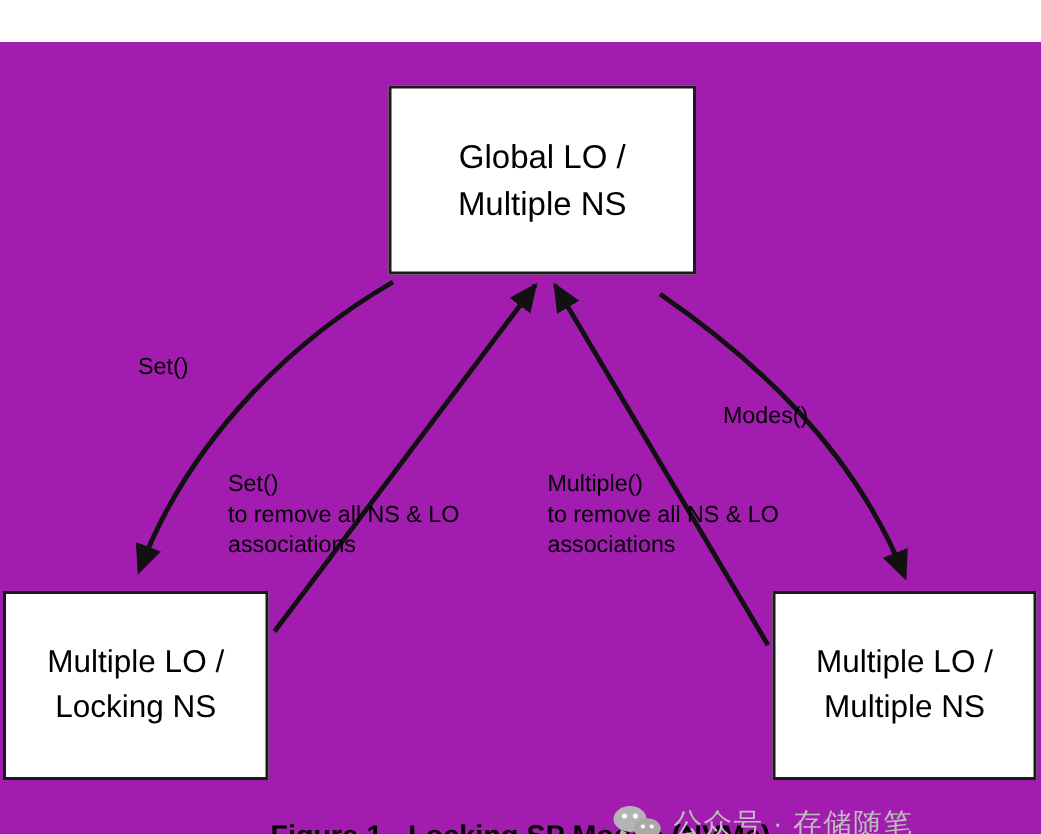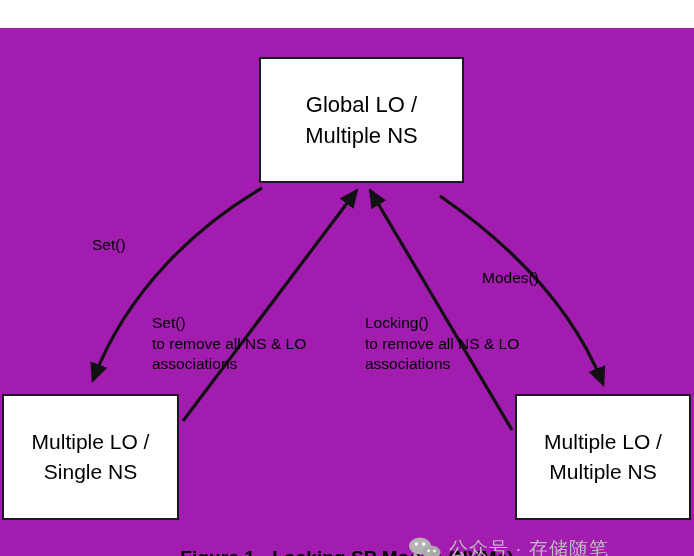--- a/index.html
+++ b/index.html
@@ -150,40 +150,40 @@
     <path d="M 118 316 L 352 164" fill="none" stroke="#111111" stroke-width="3.2" marker-end="url(#arrowhead)" opacity="0"></path>
   </svg>
 
   <div class="node-box" id="node-global">
     <span class="node-line">Global LO /</span>
     <span class="node-line">Multiple NS</span>
   </div>
 
   <div class="node-box" id="node-multi-single">
     <span class="node-line">Multiple LO /</span>
-    <span class="node-line">Single NS</span>
+    <span class="node-line">Locking NS</span>
   </div>
 
   <div class="node-box" id="node-multi-multi">
     <span class="node-line">Multiple LO /</span>
     <span class="node-line">Multiple NS</span>
   </div>
 
   <div class="edge-label" id="label-set-align">
     <div>Set()</div>
   </div>
 
   <div class="edge-label" id="label-set-remove">
     <div>Set()</div>
     <div>to remove all NS &amp; LO</div>
     <div>associations</div>
   </div>
 
   <div class="edge-label" id="label-deassign-remove">
-    <div>Locking()</div>
+    <div>Multiple()</div>
     <div>to remove all NS &amp; LO</div>
     <div>associations</div>
   </div>
 
   <div class="edge-label" id="label-assign">
     <div>Modes()</div>
   </div>
 
   <div id="figure-caption">Figure 1 - Locking SP Modes (NVMe)</div>
 

